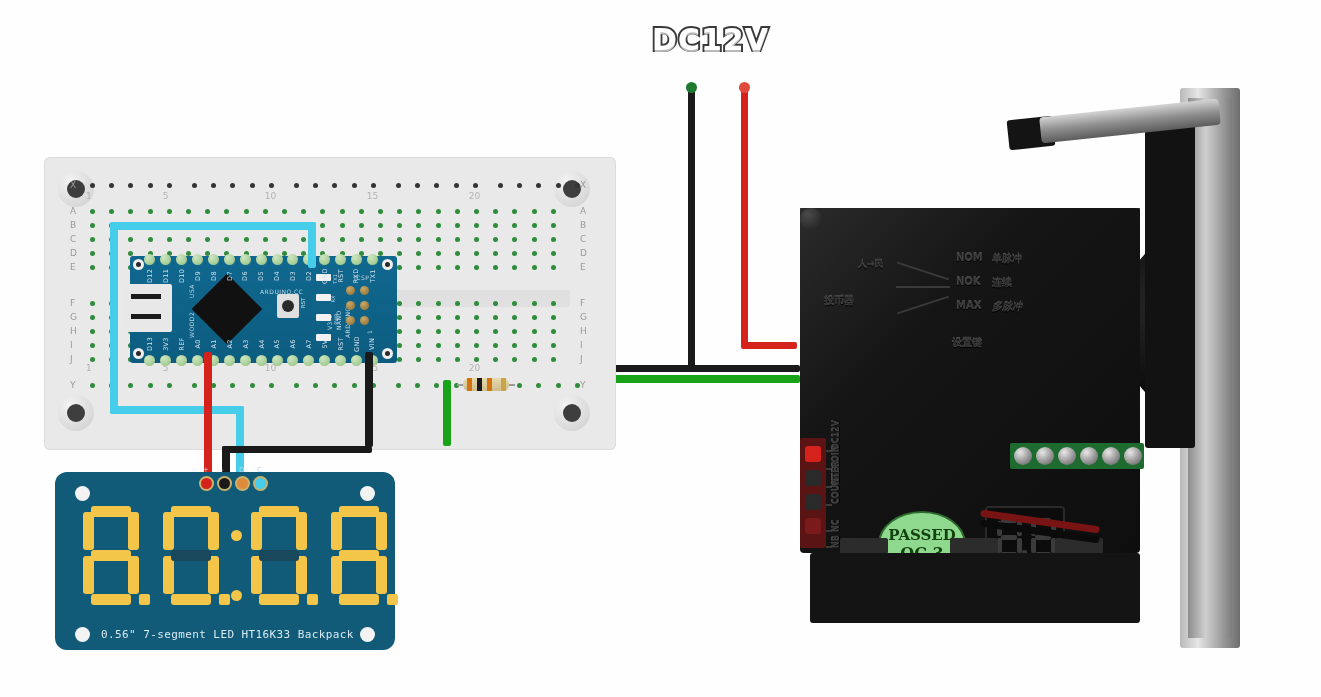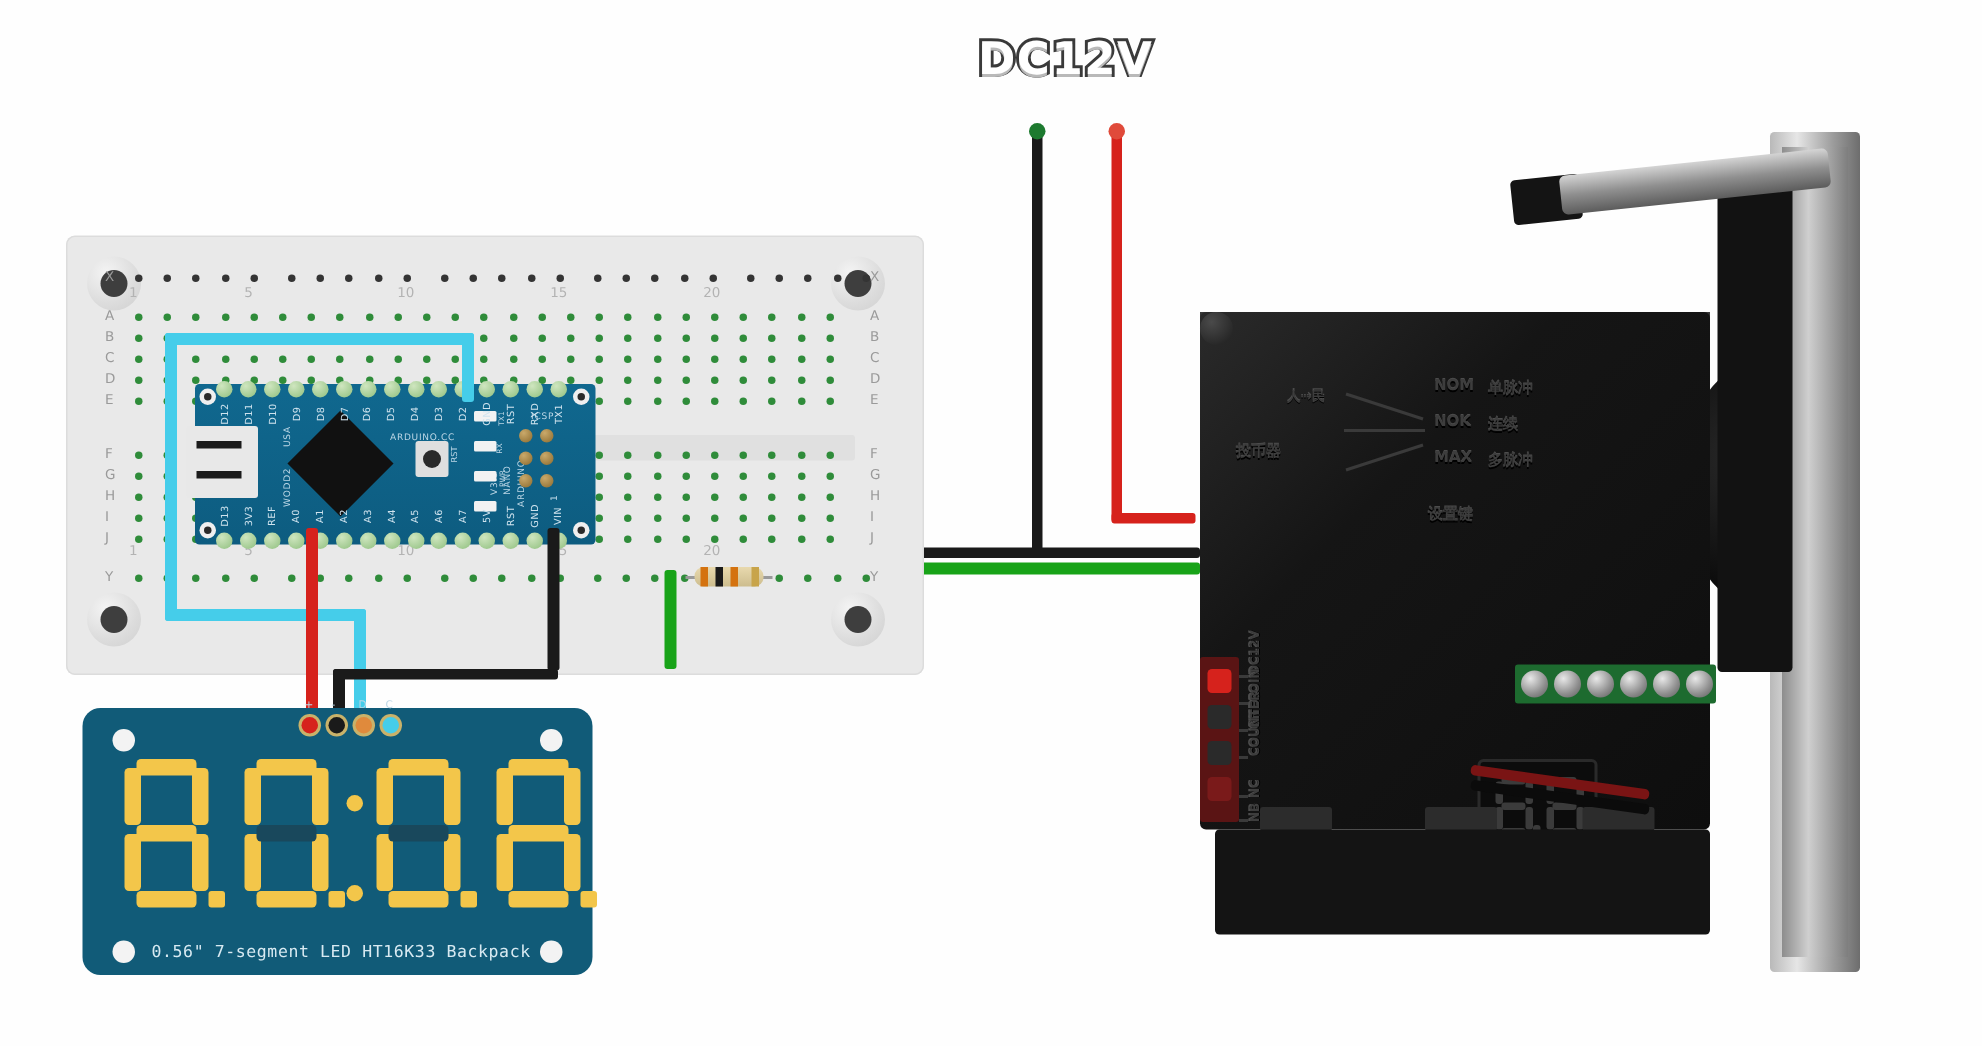--- a/index.html
+++ b/index.html
@@ -1365,33 +1365,37 @@
       <div class="emboss" style="left:58px;top:50px;font-size:9px;">人⇢民</div>
       <div class="emboss" style="left:24px;top:86px;font-size:10px;">投币器</div>
       <div class="emline" style="left:96px;top:62px;width:54px;transform:rotate(18deg);"></div>
       <div class="emline" style="left:96px;top:78px;width:54px;"></div>
       <div class="emline" style="left:96px;top:96px;width:54px;transform:rotate(-18deg);"></div>
       <div class="emboss" style="left:156px;top:44px;font-size:10px;">NOM</div>
       <div class="emboss" style="left:192px;top:44px;font-size:10px;">单脉冲</div>
       <div class="emboss" style="left:156px;top:68px;font-size:10px;">NOK</div>
       <div class="emboss" style="left:192px;top:68px;font-size:10px;">连续</div>
       <div class="emboss" style="left:156px;top:92px;font-size:10px;">MAX</div>
-      <div class="emboss" style="left:192px;top:92px;font-size:10px;">多脉冲</div>
+      <div class="emboss" style="left:192px;top:92px;font-size:10px;font-style:italic;">多脉冲</div>
       <div class="emboss" style="left:152px;top:128px;font-size:10px;">设置键</div>
 
       <div id="c-knob"></div>
       <div id="c-greenpcb">
         <div class="cscrew"></div>
         <div class="cscrew"></div>
         <div class="cscrew"></div>
         <div class="cscrew"></div>
         <div class="cscrew"></div>
         <div class="cscrew"></div>
       </div>
 
+      <div id="qc">
+        <div class="t1">PASSED</div>
+        <div class="t2">QC 3</div>
+      </div>
 
       <div id="c-disp">
         <div id="c-disp-inner">
             <div class="cd-seg cd-h" style="left: 14px; top: 10px; width: 16px;"></div>
             <div class="cd-seg cd-v" style="left: 30px; top: 13px; height: 15px;"></div>
             <div class="cd-seg cd-v" style="left: 30px; top: 30px; height: 15px;"></div>
             <div class="cd-seg cd-h" style="left: 14px; top: 44px; width: 16px;"></div>
             <div class="cd-seg cd-v" style="left: 10px; top: 30px; height: 15px;"></div>
             <div class="cd-seg cd-v" style="left: 10px; top: 13px; height: 15px;"></div>
             <div class="cd-seg cd-h" style="left: 14px; top: 27px; width: 16px;"></div>

